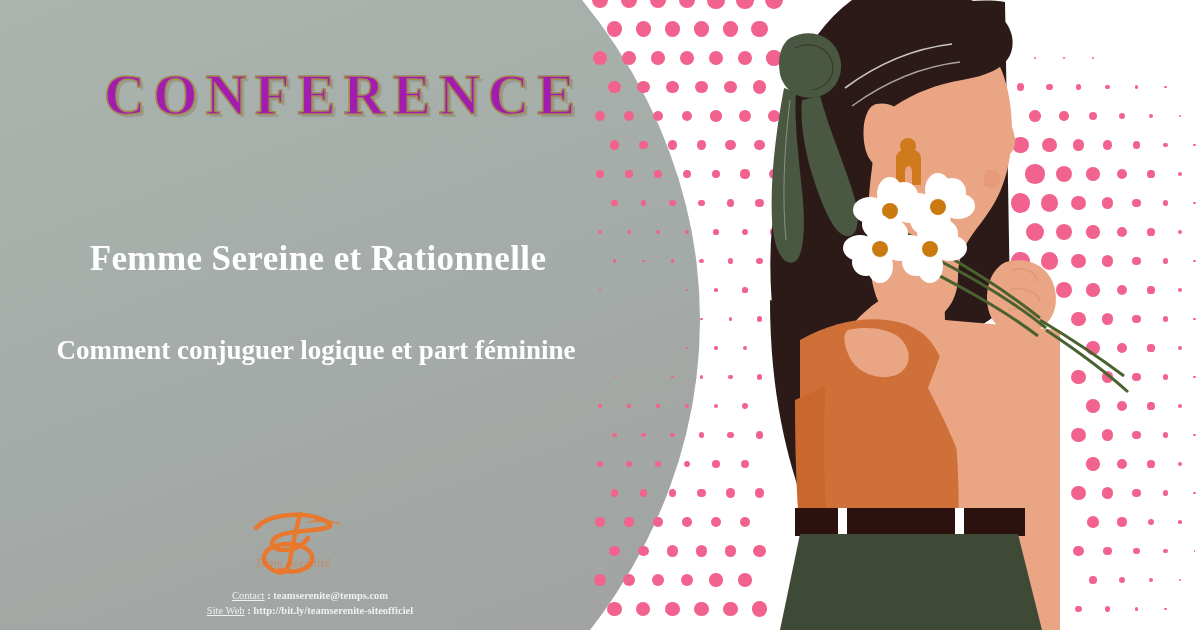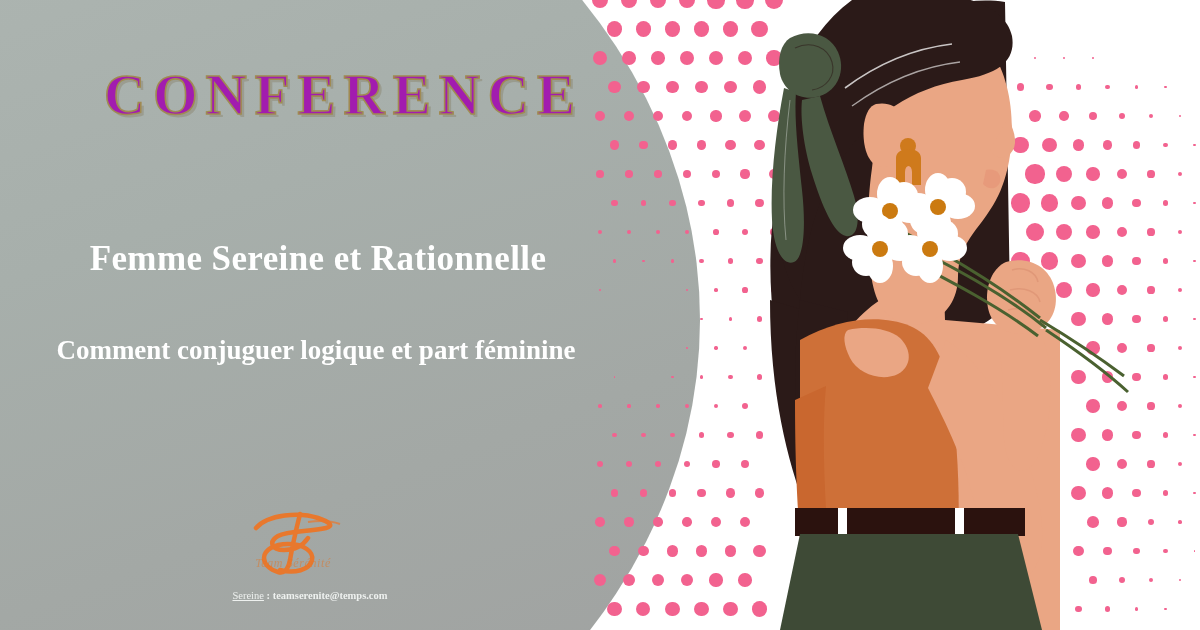--- a/index.html
+++ b/index.html
@@ -443,17 +443,20 @@
     <path d="M18 28 C 30 14 62 12 80 18 C 92 22 96 26 88 28 C 72 32 50 30 40 36
              C 30 42 34 50 46 50 C 58 50 66 44 70 38" stroke="#e8782d" stroke-width="4.5" fill="none" stroke-linecap="round"></path>
     <path d="M62 14 C 58 30 54 48 52 60 C 50 70 46 74 40 72 C 32 70 26 64 26 58
              C 26 50 36 44 50 44 C 66 44 76 52 74 60 C 72 70 56 74 42 70" stroke="#e8782d" stroke-width="4.5" fill="none" stroke-linecap="round"></path>
     <path d="M70 22 C 84 20 96 22 102 24" stroke="#e8782d" stroke-width="2" fill="none" opacity=".7"></path>
   </svg>
   <div class="logo-sub">Team Sérénité</div>
 
   <div class="footer">
     <div class="row">
-      <span class="lbl">Sereine</span><span> : </span><span>teamserenite@temps.com</span>
+      <span class="lbl">Contact</span><span> : </span><span>teamserenite@temps.com</span>
+    </div>
+    <div class="row">
+      <span class="lbl">Site Web</span><span> :  </span><span>http://bit.ly/teamserenite-siteofficiel</span>
     </div>
   </div>
 
 </div>
 
 </body></html>

